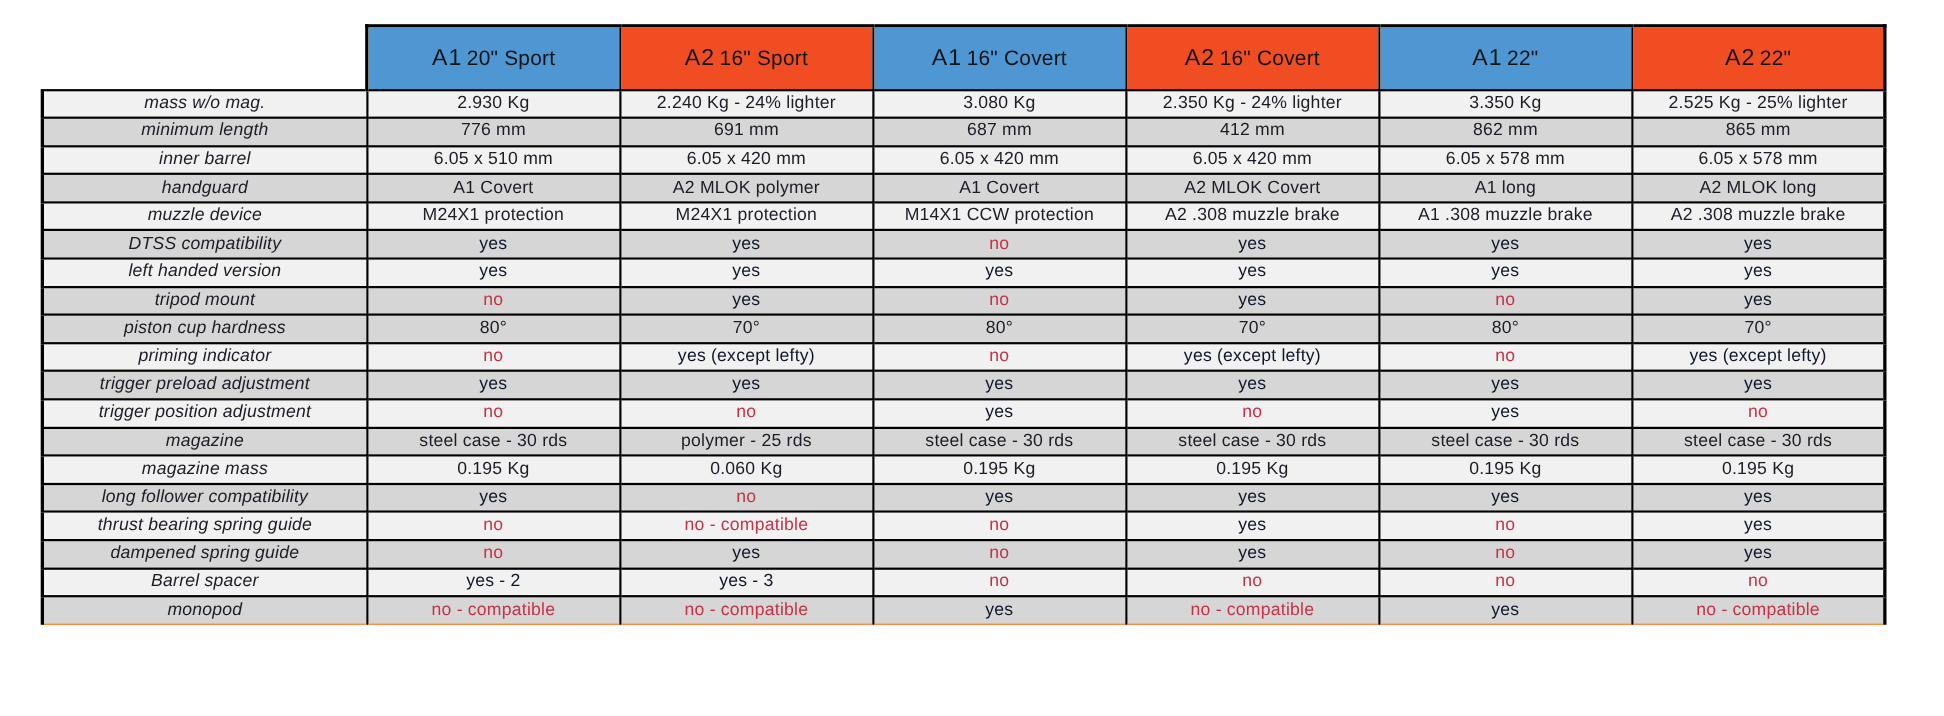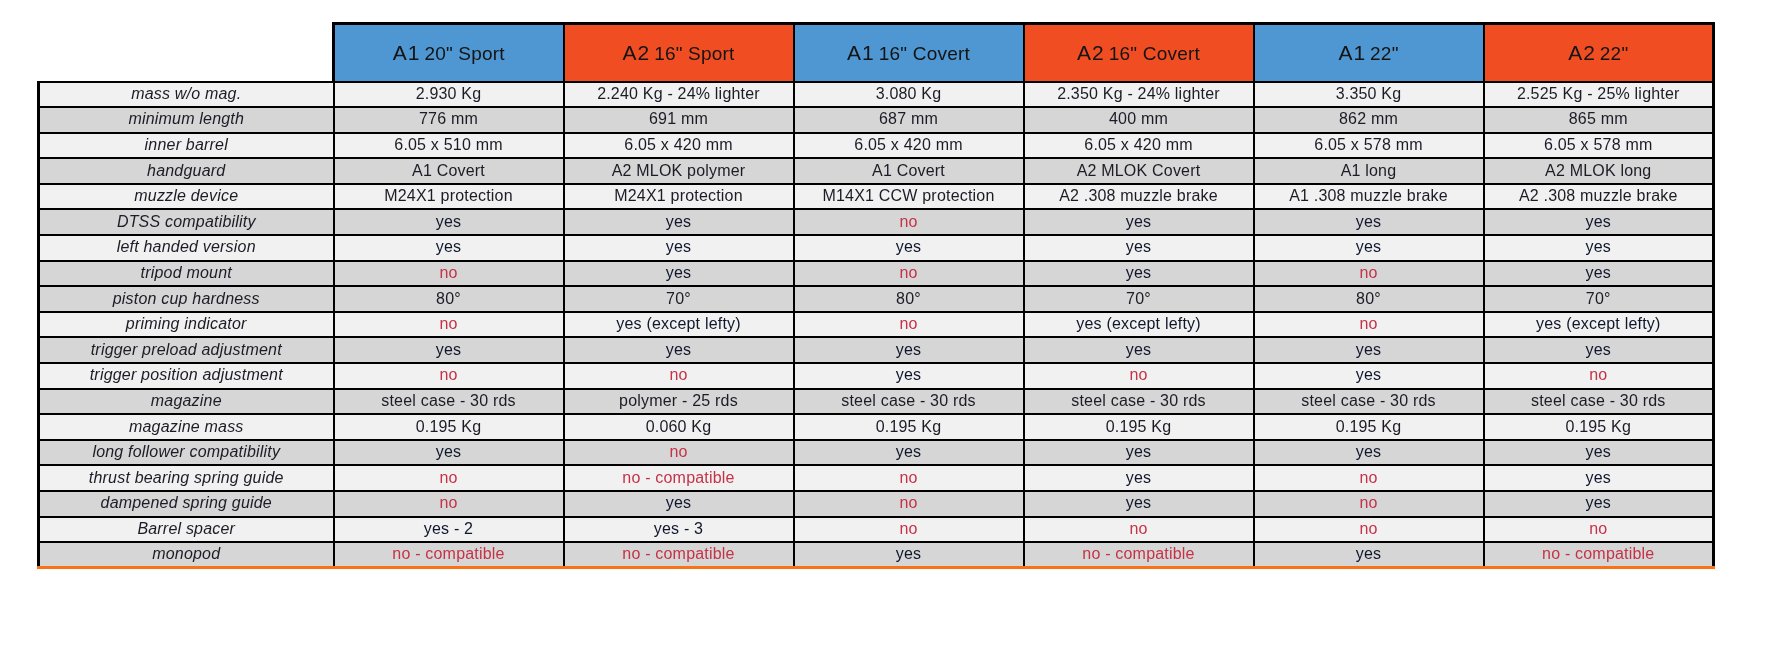--- a/index.html
+++ b/index.html
@@ -24,21 +24,21 @@
   }
   thead tr{height:58px;}
   tbody tr{height:25.6px;}
   tbody tr.light td{background:#f1f1f1;}
   tbody tr.dark td{background:#d6d6d6;}
   td.blank{border:none;background:#ffffff;}
   th.col-header{border-top:3px solid #000;font-weight:normal;color:#141414;}
   th.col-header:first-of-type{border-left:3px solid #000;}
   th:last-child,td:last-child{border-right:3px solid #000;}
   td.label{border-left:3px solid #000;font-style:italic;}
-  tbody tr:last-child td{border-bottom:3px solid #f97316;margin-left:13px;}
+  tbody tr:last-child td{border-bottom:1px solid #f97316;margin-left:13px;}
   .model{font-size:21px;letter-spacing:1px;}
   .variant{font-size:19px;margin-left:4px;}
   td.pos{color:#0f172a;}
   td.neg{color:#c53246;text-align:center;}
 </style>
 </head>
 <body>
 
 <table>
   <colgroup>
@@ -69,21 +69,21 @@
         <td>3.080 Kg</td>
         <td>2.350 Kg - 24% lighter</td>
         <td>3.350 Kg</td>
         <td>2.525 Kg - 25% lighter</td>
       </tr>
       <tr class="dark">
         <td class="label">minimum length</td>
         <td>776 mm</td>
         <td>691 mm</td>
         <td>687 mm</td>
-        <td>400 mm</td>
+        <td>412 mm</td>
         <td>862 mm</td>
         <td>865 mm</td>
       </tr>
       <tr class="light">
         <td class="label">inner barrel</td>
         <td>6.05 x 510 mm</td>
         <td>6.05 x 420 mm</td>
         <td>6.05 x 420 mm</td>
         <td>6.05 x 420 mm</td>
         <td>6.05 x 578 mm</td>

